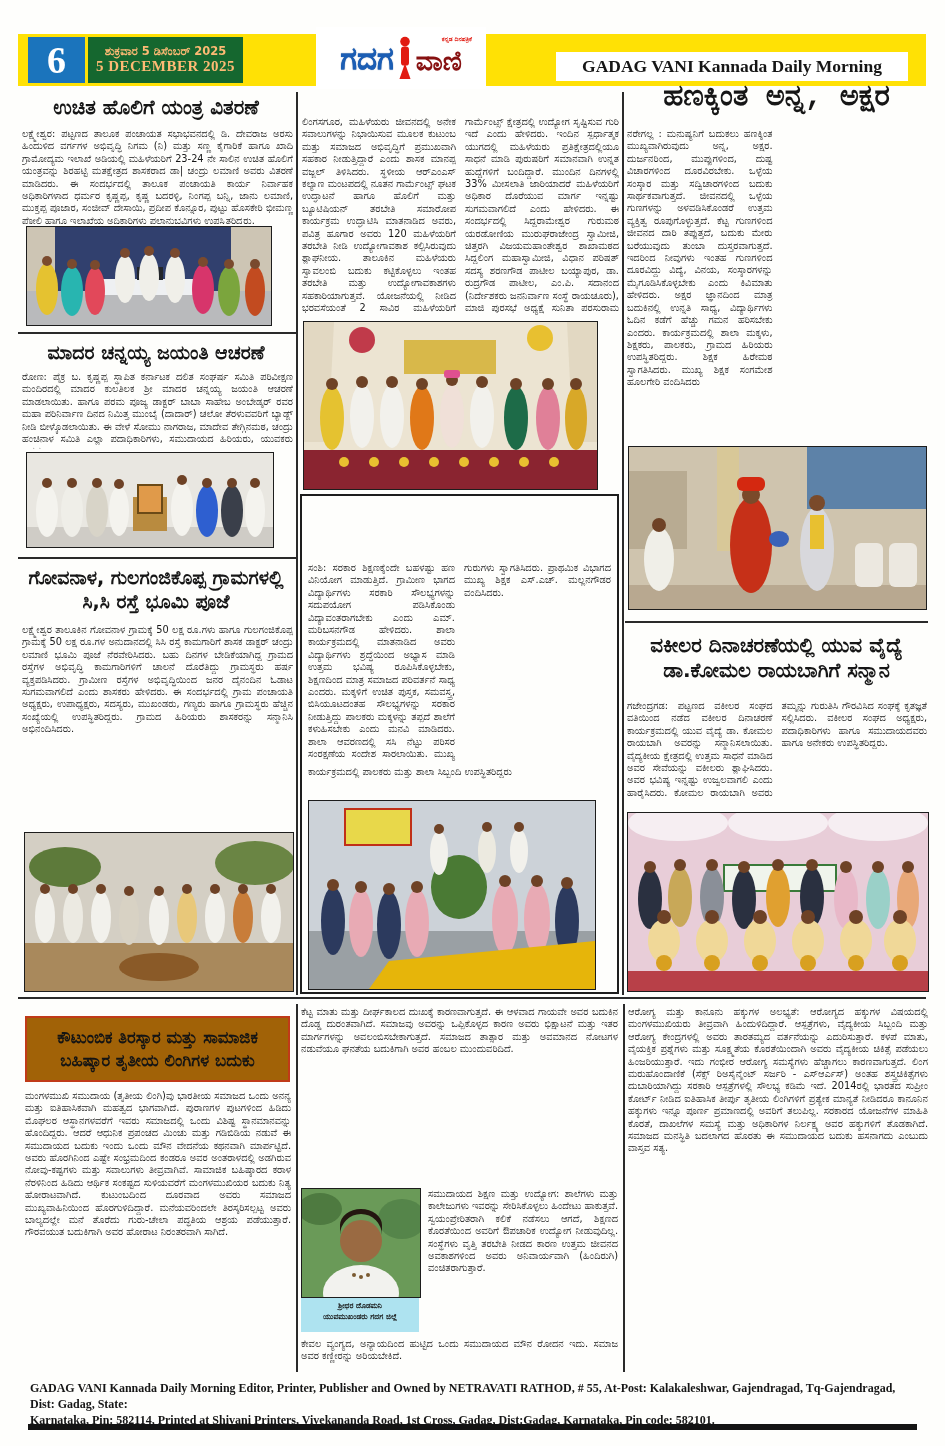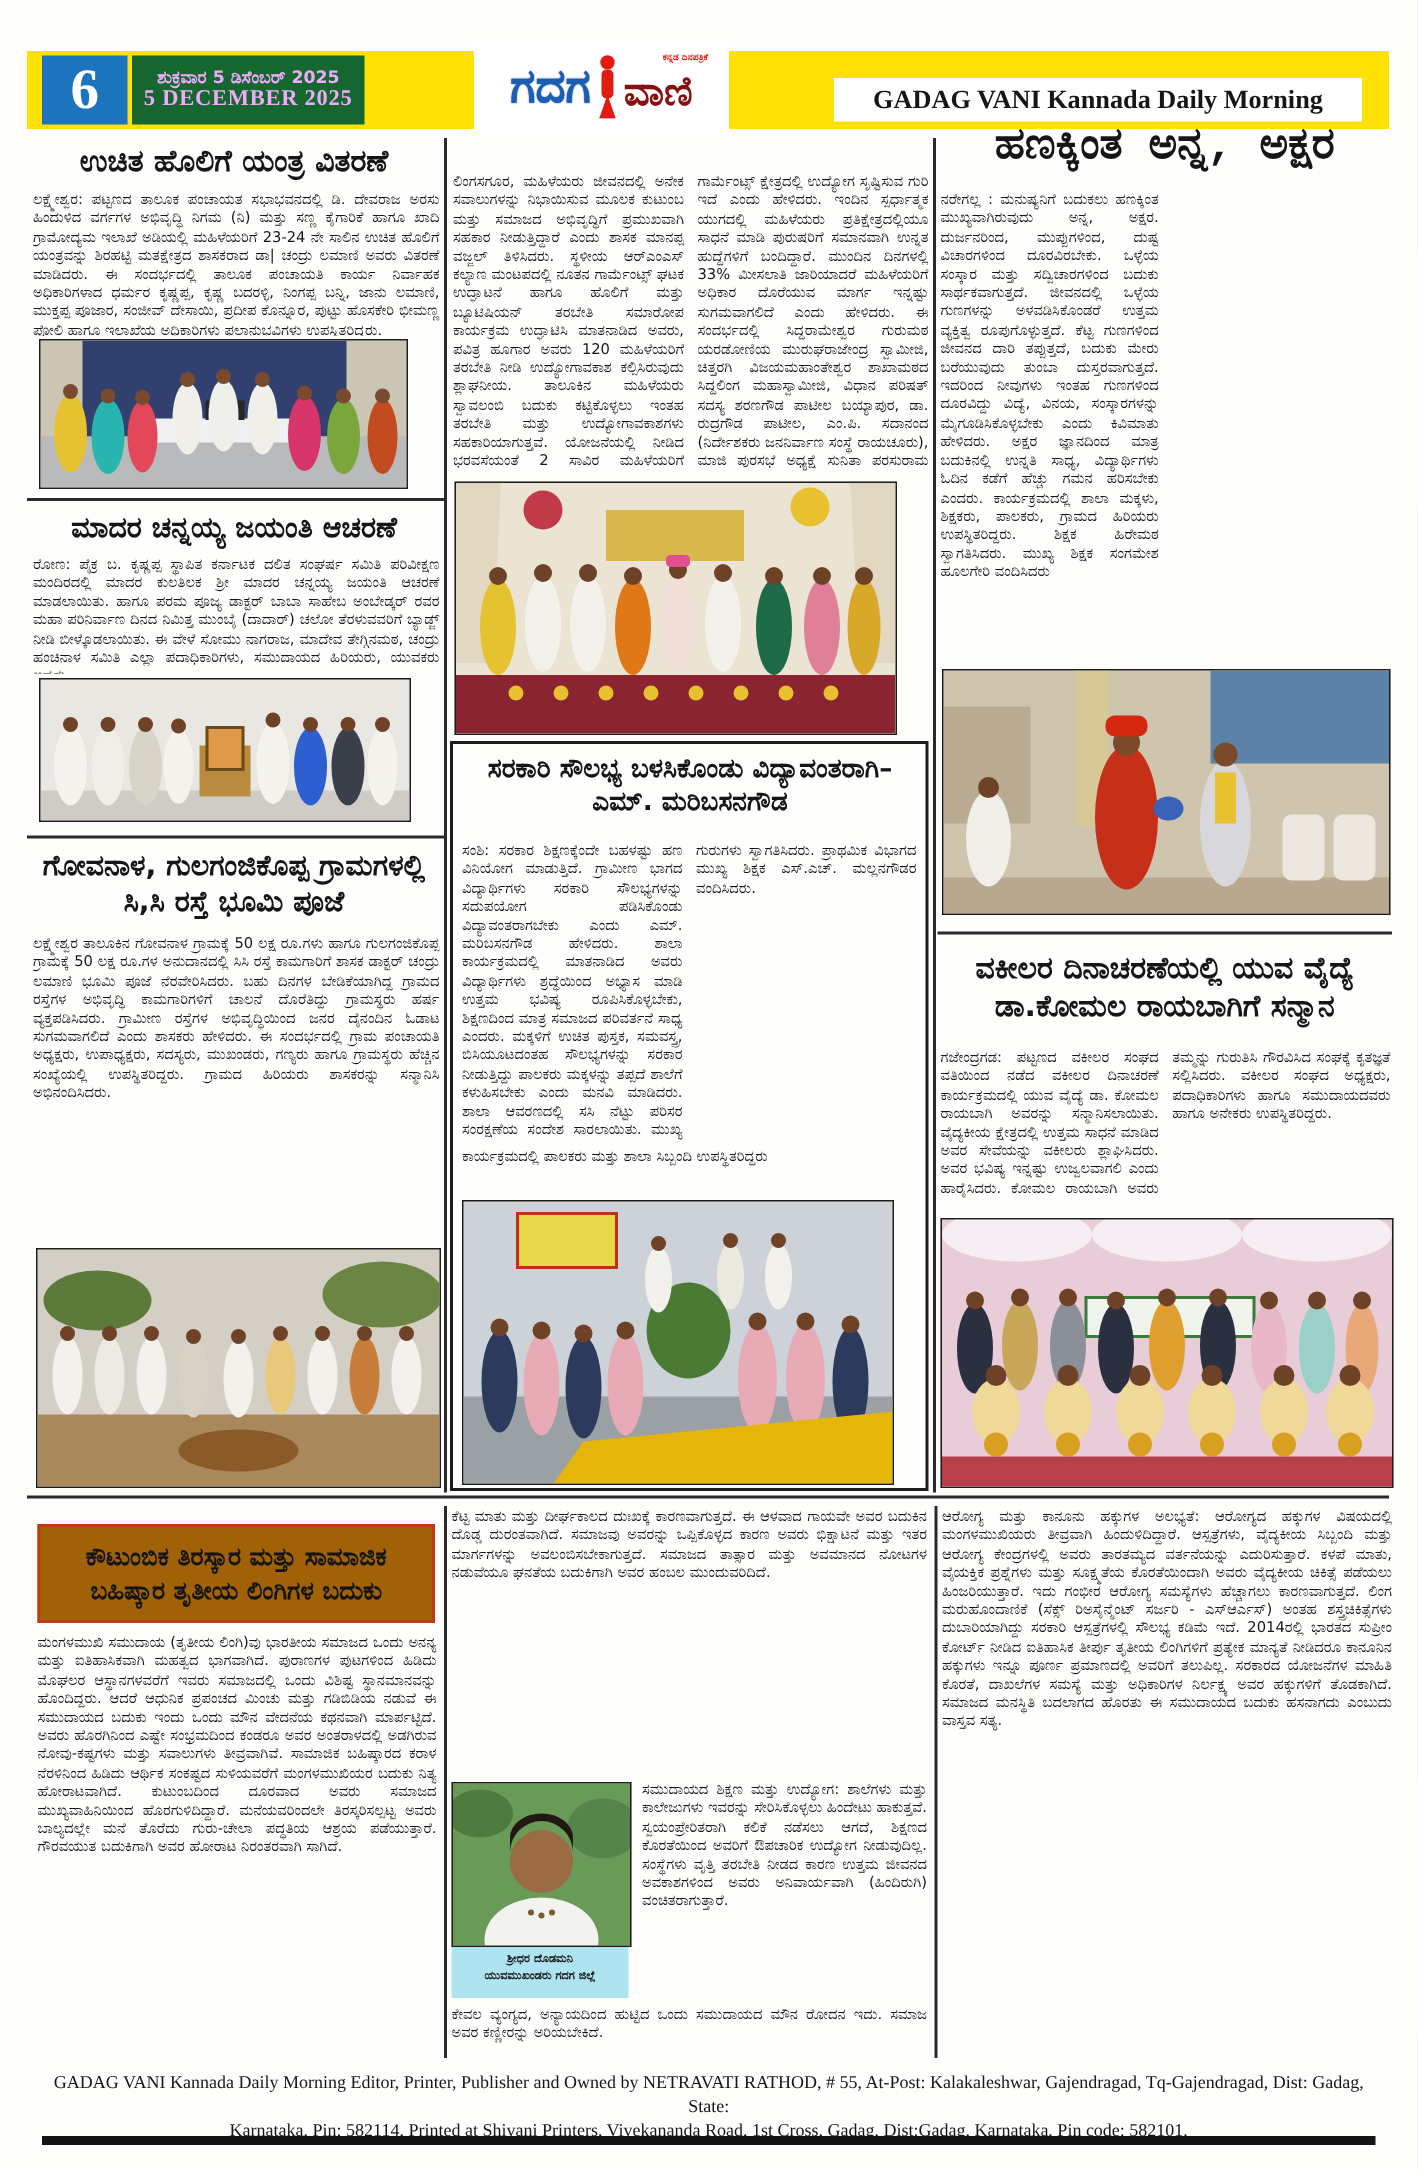--- a/index.html
+++ b/index.html
@@ -4,21 +4,21 @@
 <style>
   html,body{margin:0;padding:0;background:#e8e8e6;}
   .page{position:relative;width:945px;height:1446px;margin:0 auto;background:#fefefc;
         font-family:"DejaVu Sans",sans-serif;color:#161616;overflow:hidden;}
   .abs{position:absolute;}
   
   .yellow-band{left:18px;top:34px;width:908px;height:52px;background:#ffe105;}
   .pagenum{left:28px;top:37px;width:57px;height:46px;background:#1b74bc;color:#fff;
            font-family:"Liberation Serif",serif;font-weight:bold;font-size:38px;
            display:flex;align-items:center;justify-content:center;}
-  .datebox{left:88px;top:37px;width:155px;height:46px;background:#15672f;color:#f0abfc;
+  .datebox{left:88px;top:37px;width:155px;height:46px;background:#15672f;color:#fdba74;
            display:flex;flex-direction:column;align-items:center;justify-content:center;line-height:1.15;}
   .datebox .kn{font-size:11.5px;font-weight:bold;}
   .datebox .en{font-family:"Liberation Serif",serif;font-size:15px;font-weight:bold;letter-spacing:.5px;}
   .logo-box{left:316px;top:27px;width:170px;height:62px;background:#fff;
             display:flex;align-items:center;justify-content:center;gap:3px;}
   .logo-w1{font-size:31px;font-weight:900;color:#1b5eb5;text-shadow:0 0 1px #0c3f86;}
   .logo-w2{font-size:27px;font-weight:900;color:#871111;position:relative;top:3px;}
   .logo-tag{position:absolute;top:8px;right:14px;font-size:6px;color:#e11b12;font-weight:bold;}
   .masthead{left:556px;top:52px;width:352px;height:29px;background:#fff;
             font-family:"Liberation Serif",serif;font-weight:bold;font-size:17.5px;
@@ -34,22 +34,22 @@
   
   .photo{border:1.5px solid #1d1d1d;overflow:hidden;background:#cfc9bc;}
   .photo svg{display:block;width:100%;height:100%;}
   
   .feature-head{background:#a16207;border:2px solid #c03a18;color:#141414;
                 display:flex;align-items:center;justify-content:center;text-align:center;
                 font-weight:bold;font-size:16.5px;line-height:1.4;padding:2px 6px;box-sizing:border-box;}
   .caption-box{background:#aee3f0;font-size:7.5px;font-weight:bold;text-align:center;
                line-height:1.5;padding-top:2px;box-sizing:border-box;}
   
-  .footer-txt{font-family:"Liberation Serif",serif;font-weight:normal;font-size:12px;
-              line-height:16px;text-align:center;}
+  .footer-txt{font-family:"Liberation Serif",serif;font-weight:bold;font-size:12px;
+              line-height:16px;}
   .footer-bar{background:#141414;}
 </style>
 </head>
 <body>
 
 <div class="page">
 
   <div class="abs yellow-band"></div>
   <div class="abs pagenum">6</div>
   <div class="abs datebox">
@@ -212,21 +212,20 @@
           <circle cx="130" cy="140" r="5"></circle>
           <circle cx="160" cy="140" r="5"></circle>
           <circle cx="190" cy="140" r="5"></circle>
           <circle cx="220" cy="140" r="5"></circle>
           <circle cx="250" cy="140" r="5"></circle>
         </g>
     </svg>
   </div>
 
   <div class="abs" style="left:300px;top:494px;width:319px;height:500px;border:2px solid #1d1d1d;box-sizing:border-box;"></div>
-  <div class="abs headline" style="left:310px;top:503px;width:300px;height:56px;font-size:17.5px;">ಸರಕಾರಿ ಸೌಲಭ್ಯ ಬಳಸಿಕೊಂಡು ವಿದ್ಯಾವಂತರಾಗಿ–ಎಮ್. ಮರಿಬಸನಗೌಡ</div>
   <div class="abs body-txt two-col" style="left:308px;top:562px;width:303px;height:200px;">
     <b>ಸಂಶಿ:</b>
     <span>ಸರಕಾರ ಶಿಕ್ಷಣಕ್ಕೆಂದೇ ಬಹಳಷ್ಟು ಹಣ ವಿನಿಯೋಗ ಮಾಡುತ್ತಿದೆ. ಗ್ರಾಮೀಣ ಭಾಗದ ವಿದ್ಯಾರ್ಥಿಗಳು ಸರಕಾರಿ ಸೌಲಭ್ಯಗಳನ್ನು ಸದುಪಯೋಗ ಪಡಿಸಿಕೊಂಡು ವಿದ್ಯಾವಂತರಾಗಬೇಕು ಎಂದು ಎಮ್. ಮರಿಬಸನಗೌಡ ಹೇಳಿದರು. ಶಾಲಾ ಕಾರ್ಯಕ್ರಮದಲ್ಲಿ ಮಾತನಾಡಿದ ಅವರು ವಿದ್ಯಾರ್ಥಿಗಳು ಶ್ರದ್ಧೆಯಿಂದ ಅಭ್ಯಾಸ ಮಾಡಿ ಉತ್ತಮ ಭವಿಷ್ಯ ರೂಪಿಸಿಕೊಳ್ಳಬೇಕು, ಶಿಕ್ಷಣದಿಂದ ಮಾತ್ರ ಸಮಾಜದ ಪರಿವರ್ತನೆ ಸಾಧ್ಯ ಎಂದರು. ಮಕ್ಕಳಿಗೆ ಉಚಿತ ಪುಸ್ತಕ, ಸಮವಸ್ತ್ರ, ಬಿಸಿಯೂಟದಂತಹ ಸೌಲಭ್ಯಗಳನ್ನು ಸರಕಾರ ನೀಡುತ್ತಿದ್ದು ಪಾಲಕರು ಮಕ್ಕಳನ್ನು ತಪ್ಪದೆ ಶಾಲೆಗೆ ಕಳುಹಿಸಬೇಕು ಎಂದು ಮನವಿ ಮಾಡಿದರು. ಶಾಲಾ ಆವರಣದಲ್ಲಿ ಸಸಿ ನೆಟ್ಟು ಪರಿಸರ ಸಂರಕ್ಷಣೆಯ ಸಂದೇಶ ಸಾರಲಾಯಿತು. ಮುಖ್ಯ ಗುರುಗಳು ಸ್ವಾಗತಿಸಿದರು. ಪ್ರಾಥಮಿಕ ವಿಭಾಗದ ಮುಖ್ಯ ಶಿಕ್ಷಕ ಎಸ್.ಎಚ್. ಮಲ್ಲನಗೌಡರ ವಂದಿಸಿದರು.</span>
   </div>
   <div class="abs body-txt" style="left:308px;top:766px;width:303px;height:28px;">ಕಾರ್ಯಕ್ರಮದಲ್ಲಿ ಪಾಲಕರು ಮತ್ತು ಶಾಲಾ ಸಿಬ್ಬಂದಿ ಉಪಸ್ಥಿತರಿದ್ದರು</div>
   <div class="abs photo" style="left:308px;top:800px;width:286px;height:188px;">
     <svg viewBox="0 0 286 188" preserveAspectRatio="none">
       <rect width="286" height="188" fill="#ccd2d8"></rect>
       <rect x="0" y="130" width="286" height="58" fill="#9aa0a4"></rect>
       <rect x="36" y="8" width="66" height="36" fill="#e8d84a" stroke="#c03018" stroke-width="2"></rect>

